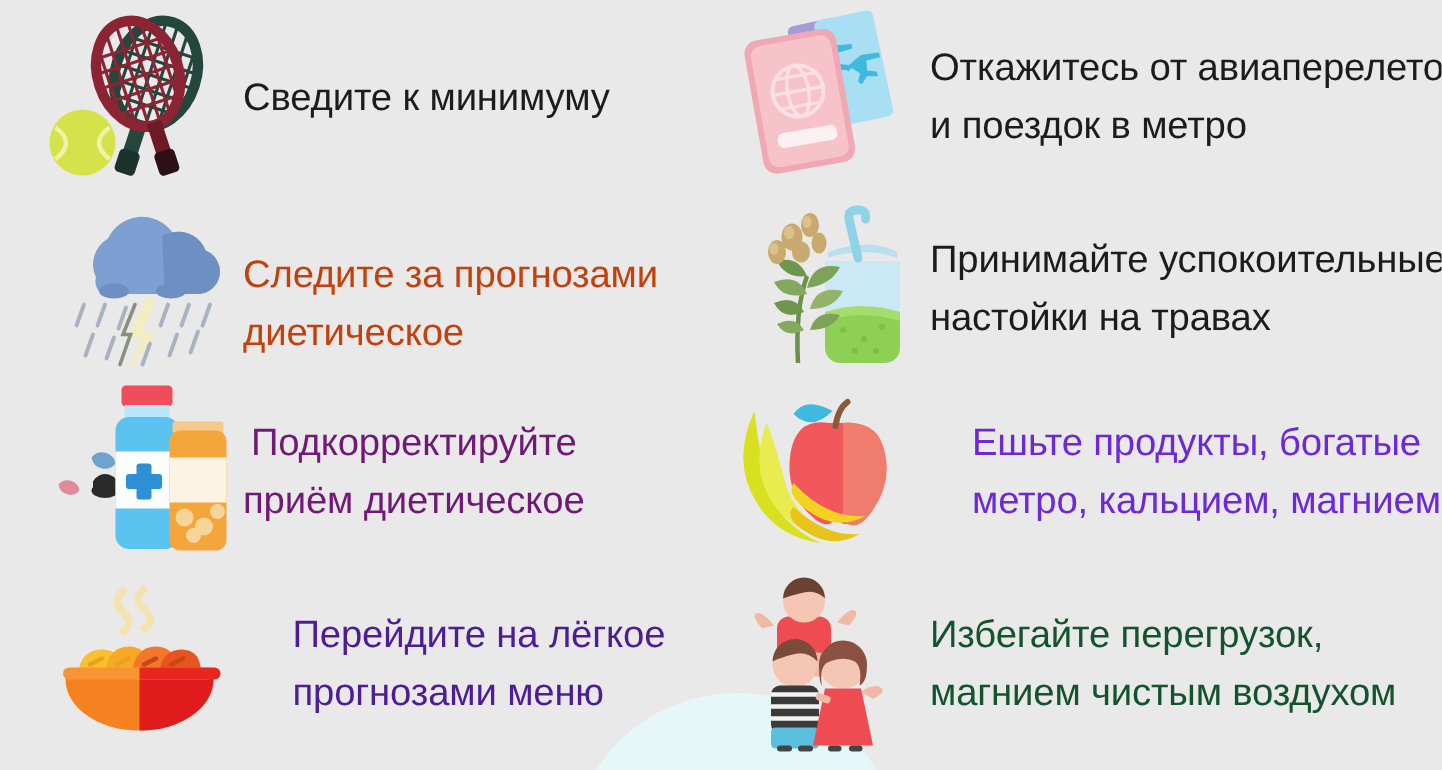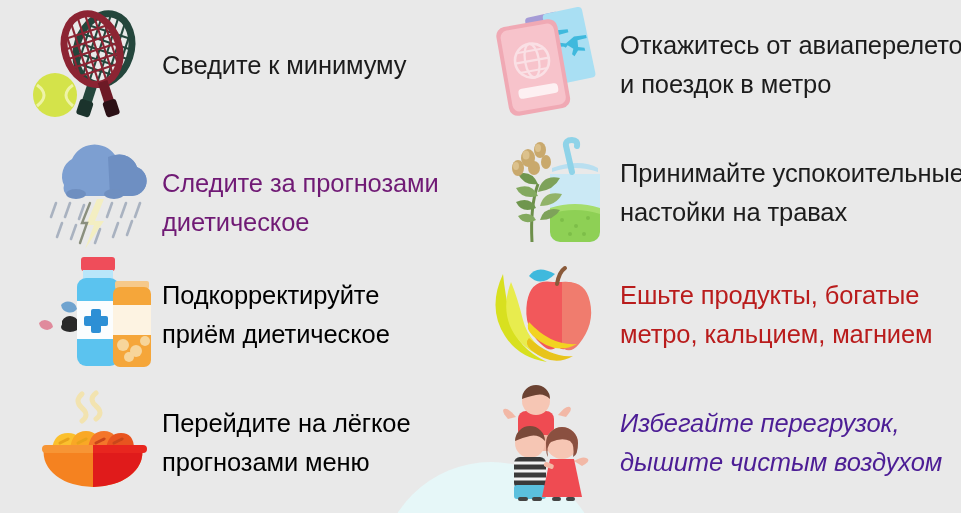--- a/index.html
+++ b/index.html
@@ -181,21 +181,21 @@
               <line x1="76" y1="86" x2="71" y2="100"></line>
               <line x1="90" y1="84" x2="85" y2="98"></line>
               <line x1="58" y1="92" x2="53" y2="106"></line>
             </g>
 
             <path d="M55 62 L44 88 L52 88 L43 112 L62 84 L53 84 L62 62 z" fill="#f3eec2"></path>
             <path d="M48 66 L40 86 L45 86 L38 106" fill="none" stroke="#8a8f7e" stroke-width="2.4" stroke-linecap="round"></path>
           </g>
         </svg>
       </div>
-      <div class="tip-text" style="color: #701a75; margin-top: 20px;">
+      <div class="tip-text" style="color: #c2410c; margin-top: 20px;">
         <span class="l1">Следите за прогнозами</span>
         <span class="l2">диетическое</span>
       </div>
     </div>
 
     <div class="tip col-right">
       <div class="icon-wrap">
         <svg width="125" height="118" viewBox="0 0 125 118">
 
           <g>
@@ -272,21 +272,21 @@
             <rect x="88" y="48" width="38" height="30" fill="#fdf3e2"></rect>
             <g fill="#f7d59a">
               <circle cx="98" cy="88" r="6"></circle>
                 <circle cx="111" cy="94" r="6"></circle>
               <circle cx="120" cy="84" r="5"></circle>
                 <circle cx="104" cy="100" r="5"></circle>
             </g>
           </g>
         </svg>
       </div>
-      <div class="tip-text" style="color: #000000;">
+      <div class="tip-text" style="color: #701a75; text-align: center;">
         <span class="l1">Подкорректируйте</span>
         <span class="l2">приём диетическое</span>
       </div>
     </div>
 
     <div class="tip col-right">
       <div class="icon-wrap">
         <svg width="130" height="110" viewBox="0 0 130 110">
 
           <g transform="translate(38,6)">
@@ -297,21 +297,21 @@
           </g>
 
           <g>
             <path d="M18 14 q-16 34 2 62 q14 22 42 26 q-30 -14 -36 -40 q-6 -28 -8 -48 z" fill="#d8e01f"></path>
             <path d="M26 22 q-12 32 6 56 q14 18 40 22 q-28 -16 -34 -40 q-6 -24 -12 -38 z" fill="#e8ec4e"></path>
             <path d="M44 62 q22 24 48 22 q-22 12 -44 -8 q-8 -8 -4 -14 z" fill="#f2d322"></path>
             <path d="M44 78 q22 20 44 18 q-20 12 -42 -6 q-7 -7 -2 -12 z" fill="#e8c41a"></path>
           </g>
         </svg>
       </div>
-      <div class="tip-text" style="color: #b91c1c;">
+      <div class="tip-text" style="color: #6d28d9; margin-left: 28px;">
         <span class="l1">Ешьте продукты, богатые</span>
         <span class="l2">метро, кальцием, магнием</span>
       </div>
     </div>
 
     <div class="tip col-left">
       <div class="icon-wrap">
         <svg width="125" height="112" viewBox="0 0 125 112">
 
           <g fill="none" stroke="#f2e3b0" stroke-width="5" stroke-linecap="round">
@@ -333,21 +333,21 @@
               <line x1="84" y1="56" x2="92" y2="52"></line>
             </g>
           </g>
 
           <path d="M14 62 l98 0 a49 34 0 0 1 -49 38 a49 34 0 0 1 -49 -38 z" fill="#f58220"></path>
           <path d="M63 62 l49 0 a49 34 0 0 1 -49 38 z" fill="#e01b1b"></path>
           <rect x="12" y="58" width="101" height="8" rx="4" fill="#f79535"></rect>
           <path d="M63 58 l50 0 a4 4 0 0 1 0 8 l-50 0 z" fill="#e8261f"></path>
         </svg>
       </div>
-      <div class="tip-text" style="color: #000000;">
+      <div class="tip-text" style="color: #4c1d95; margin-left: 33px;">
         <span class="l1">Перейдите на лёгкое</span>
         <span class="l2">прогнозами меню</span>
       </div>
     </div>
 
     <div class="tip col-right">
       <div class="icon-wrap">
         <svg width="125" height="116" viewBox="0 0 125 116">
 
           <g>
@@ -378,20 +378,20 @@
             <path d="M86 76 q10 -6 14 -2 q2 3 -6 7 z" fill="#f2b8a6"></path>
             <circle cx="74" cy="58" r="16" fill="#f6c6b4"></circle>
             <path d="M58 58 a16 16 0 0 1 32 0 q0 12 -5 14 q2 -12 -3 -16 q-8 -4 -19 1 q-5 4 -3 15 q-2 -2 -2 -14 z" fill="#8a5040"></path>
             <path d="M62 74 l24 0 l8 38 l-40 0 z" fill="#ef4b52"></path>
             <rect x="56" y="78" width="10" height="5" rx="2" fill="#f2b8a6" transform="rotate(20 61 80)"></rect>
             <rect x="64" y="112" width="9" height="4" rx="2" fill="#444"></rect>
             <rect x="78" y="112" width="9" height="4" rx="2" fill="#444"></rect>
           </g>
         </svg>
       </div>
-      <div class="tip-text" style="color: #4c1d95; font-style: italic;">
+      <div class="tip-text" style="color: #14532d;">
         <span class="l1">Избегайте перегрузок,</span>
-        <span class="l2">дышите чистым воздухом</span>
+        <span class="l2">магнием чистым воздухом</span>
       </div>
     </div>
 
   </div>
 </div>
 
 </body></html>

